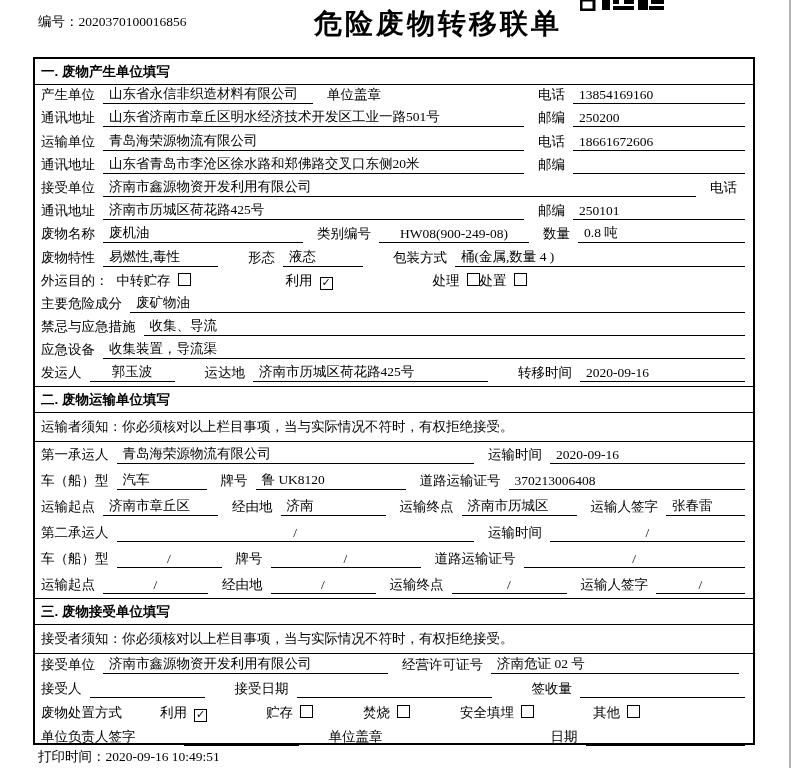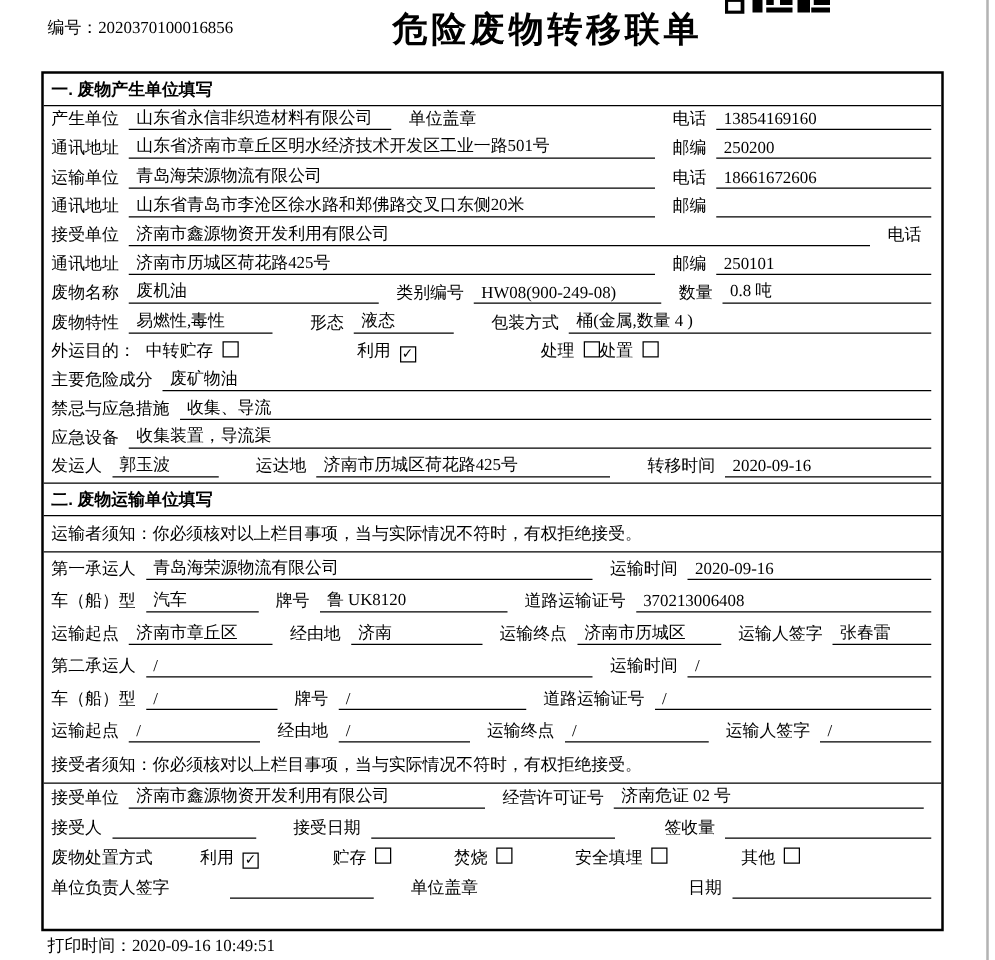--- a/index.html
+++ b/index.html
@@ -21,21 +21,21 @@
   .note{height:29px;display:flex;align-items:center;padding:0 6px;
         border-bottom:1.5px solid #000;box-sizing:border-box}
   .row{display:flex;align-items:flex-end;padding:0 8px 4px 6px;box-sizing:border-box}
   .s1 .row{height:23.2px}
   .s2 .row{height:26px}
   .s3 .row{height:24px}
   .lab{white-space:nowrap;margin:0 8px 0 14px}
   .row > .lab:first-child{margin-left:0}
   .fld{border-bottom:1px solid #000;padding:0 6px;white-space:nowrap;box-sizing:border-box;overflow:hidden}
   .fx{flex:1}
-  .c{text-align:left}
+  .c{text-align:center}
   .f80{width:80px}.f85{width:85px}.f90{width:90px}.f105{width:105px}.f115{width:115px}
   .f150{width:150px}.f172{width:172px}.f195{width:195px}.f200{width:200px}.f210{width:210px}
   .f235{width:235px}.f248{width:248px}.f285{width:285px}
   .opt{white-space:nowrap}
   .ml30{margin-left:30px}.ml40{margin-left:40px}.ml45{margin-left:59px}.ml50{margin-left:50px}
   .ml95{margin-left:95px}.ml100{margin-left:100px}.ml115{}.ml160{margin-left:160px}
   .cb{display:inline-block;width:13px;height:13px;border:1.5px solid #000;box-sizing:border-box;
       margin-left:7px;font-size:11px;line-height:9px;text-align:center;vertical-align:-1px;
       font-family:"DejaVu Sans",sans-serif;font-weight:bold}
   .footer{position:absolute;left:38px;top:748px;white-space:nowrap}
@@ -212,20 +212,21 @@
       <span class="lab">经由地</span>
       <span class="fld f105 c">/</span>
       <span class="lab">运输终点</span>
       <span class="fld f115 c">/</span>
       <span class="lab">运输人签字</span>
       <span class="fld fx c">/</span>
     </div>
   </div>
 
   <div class="sec s3">
+    <div class="sec-h tline">三. 废物接受单位填写</div>
     <div class="note">接受者须知：你必须核对以上栏目事项，当与实际情况不符时，有权拒绝接受。</div>
 
     <div class="row">
       <span class="lab">接受单位</span>
       <span class="fld f285">济南市鑫源物资开发利用有限公司</span>
       <span class="lab">经营许可证号</span>
       <span class="fld f248">济南危证 02 号</span>
       <span class="fx"></span>
     </div>
 

